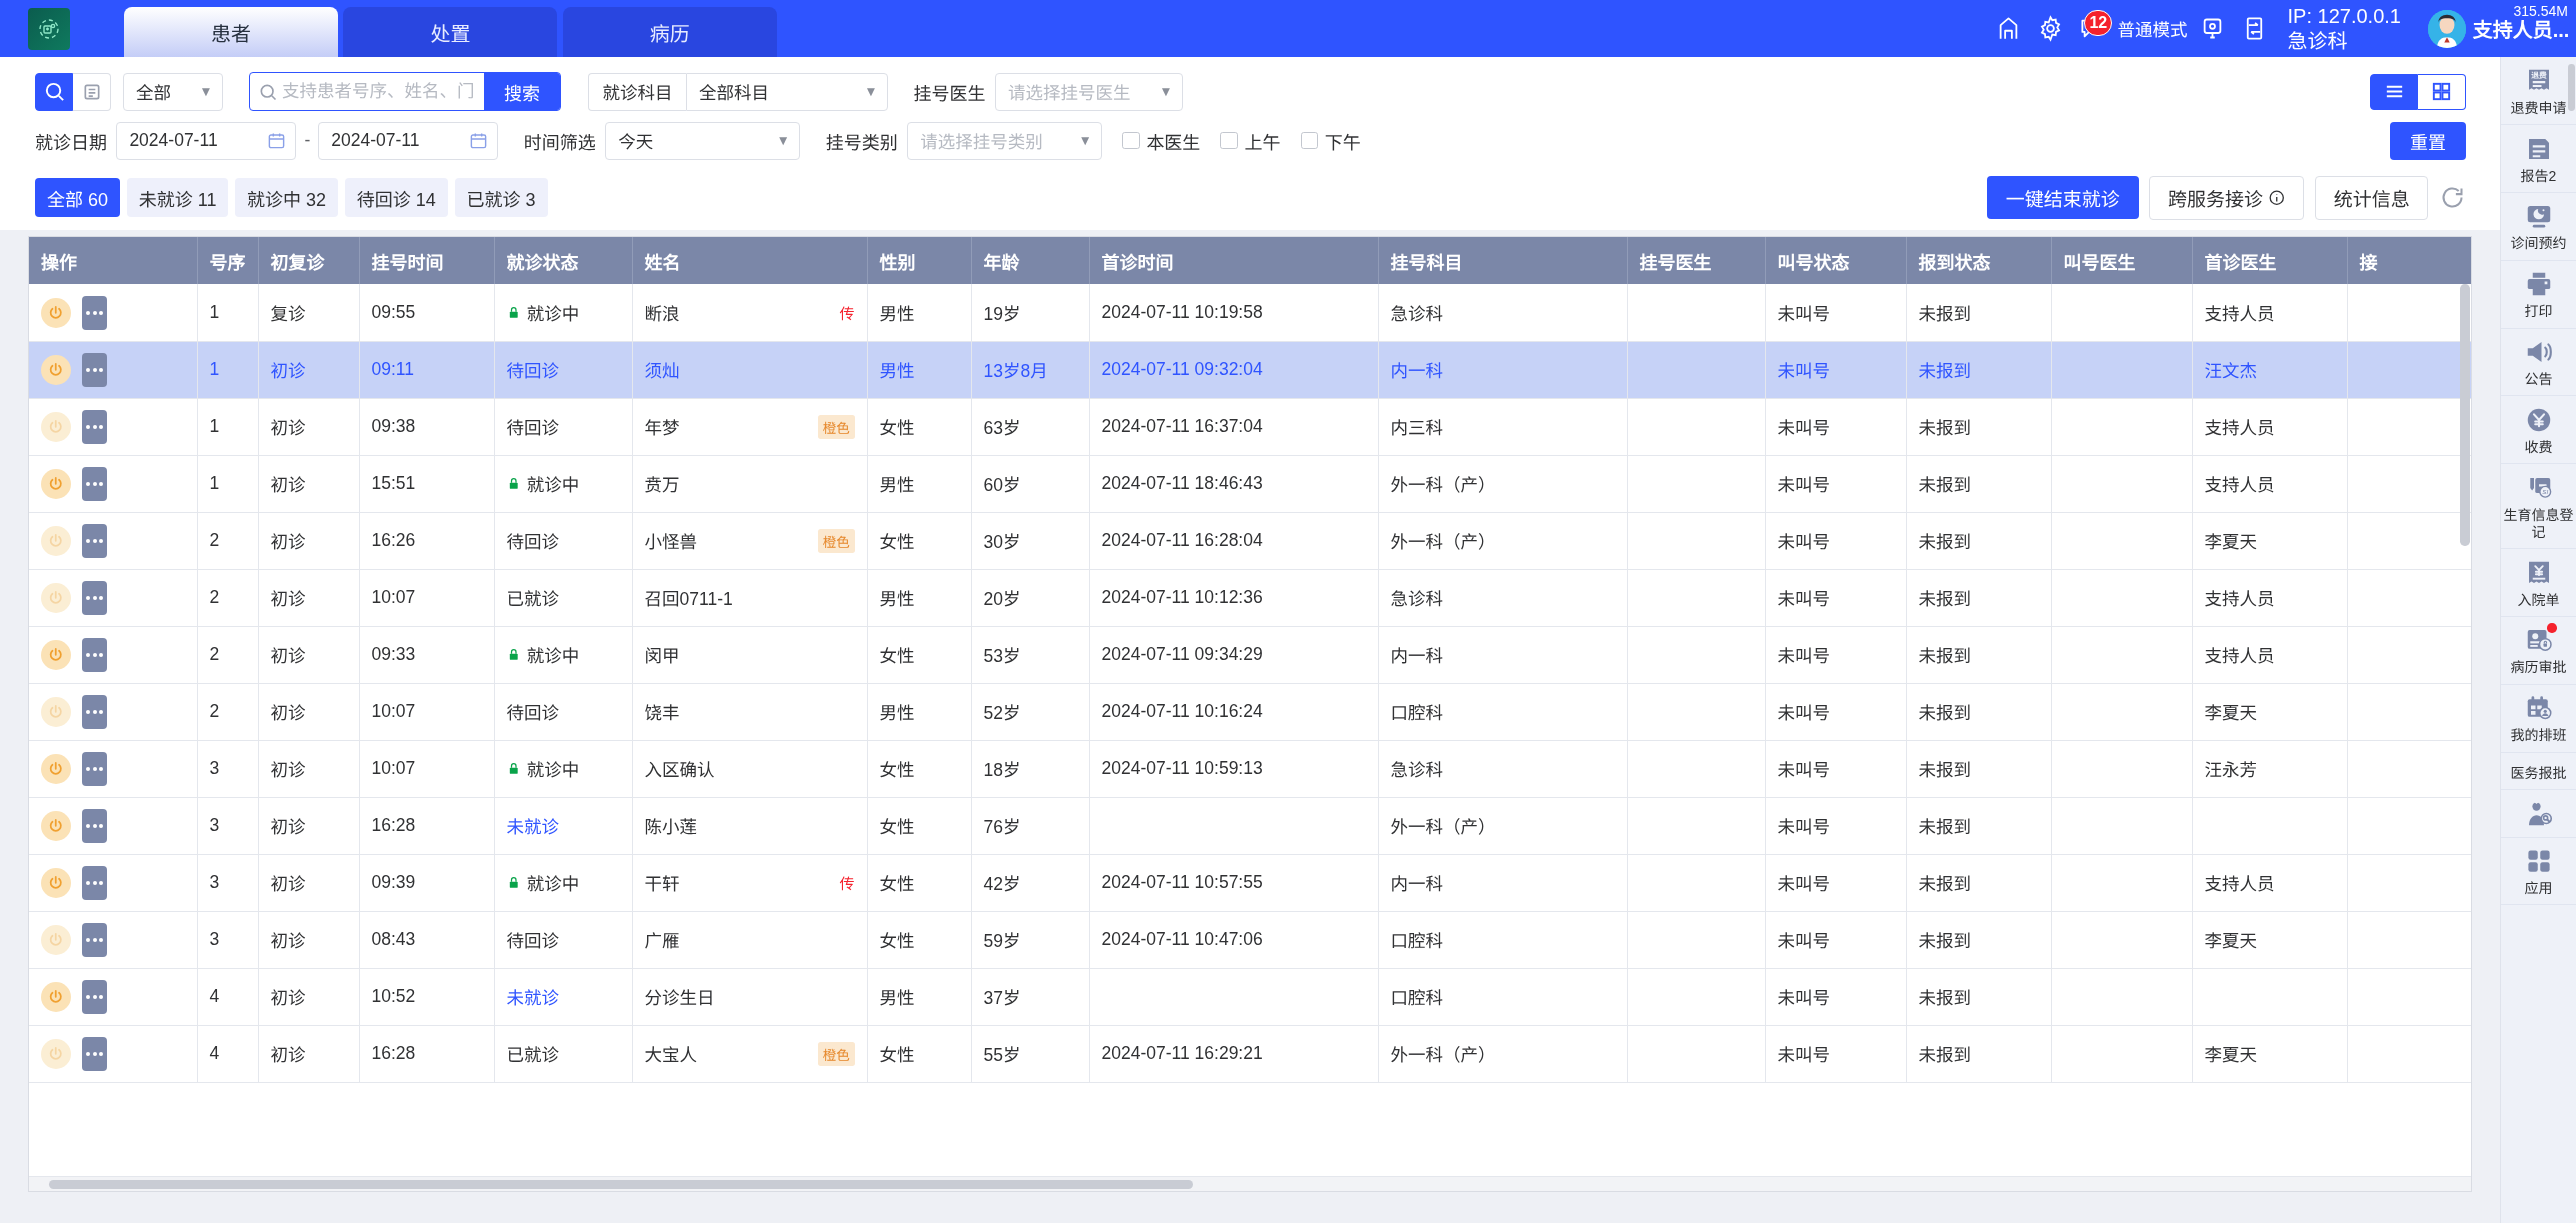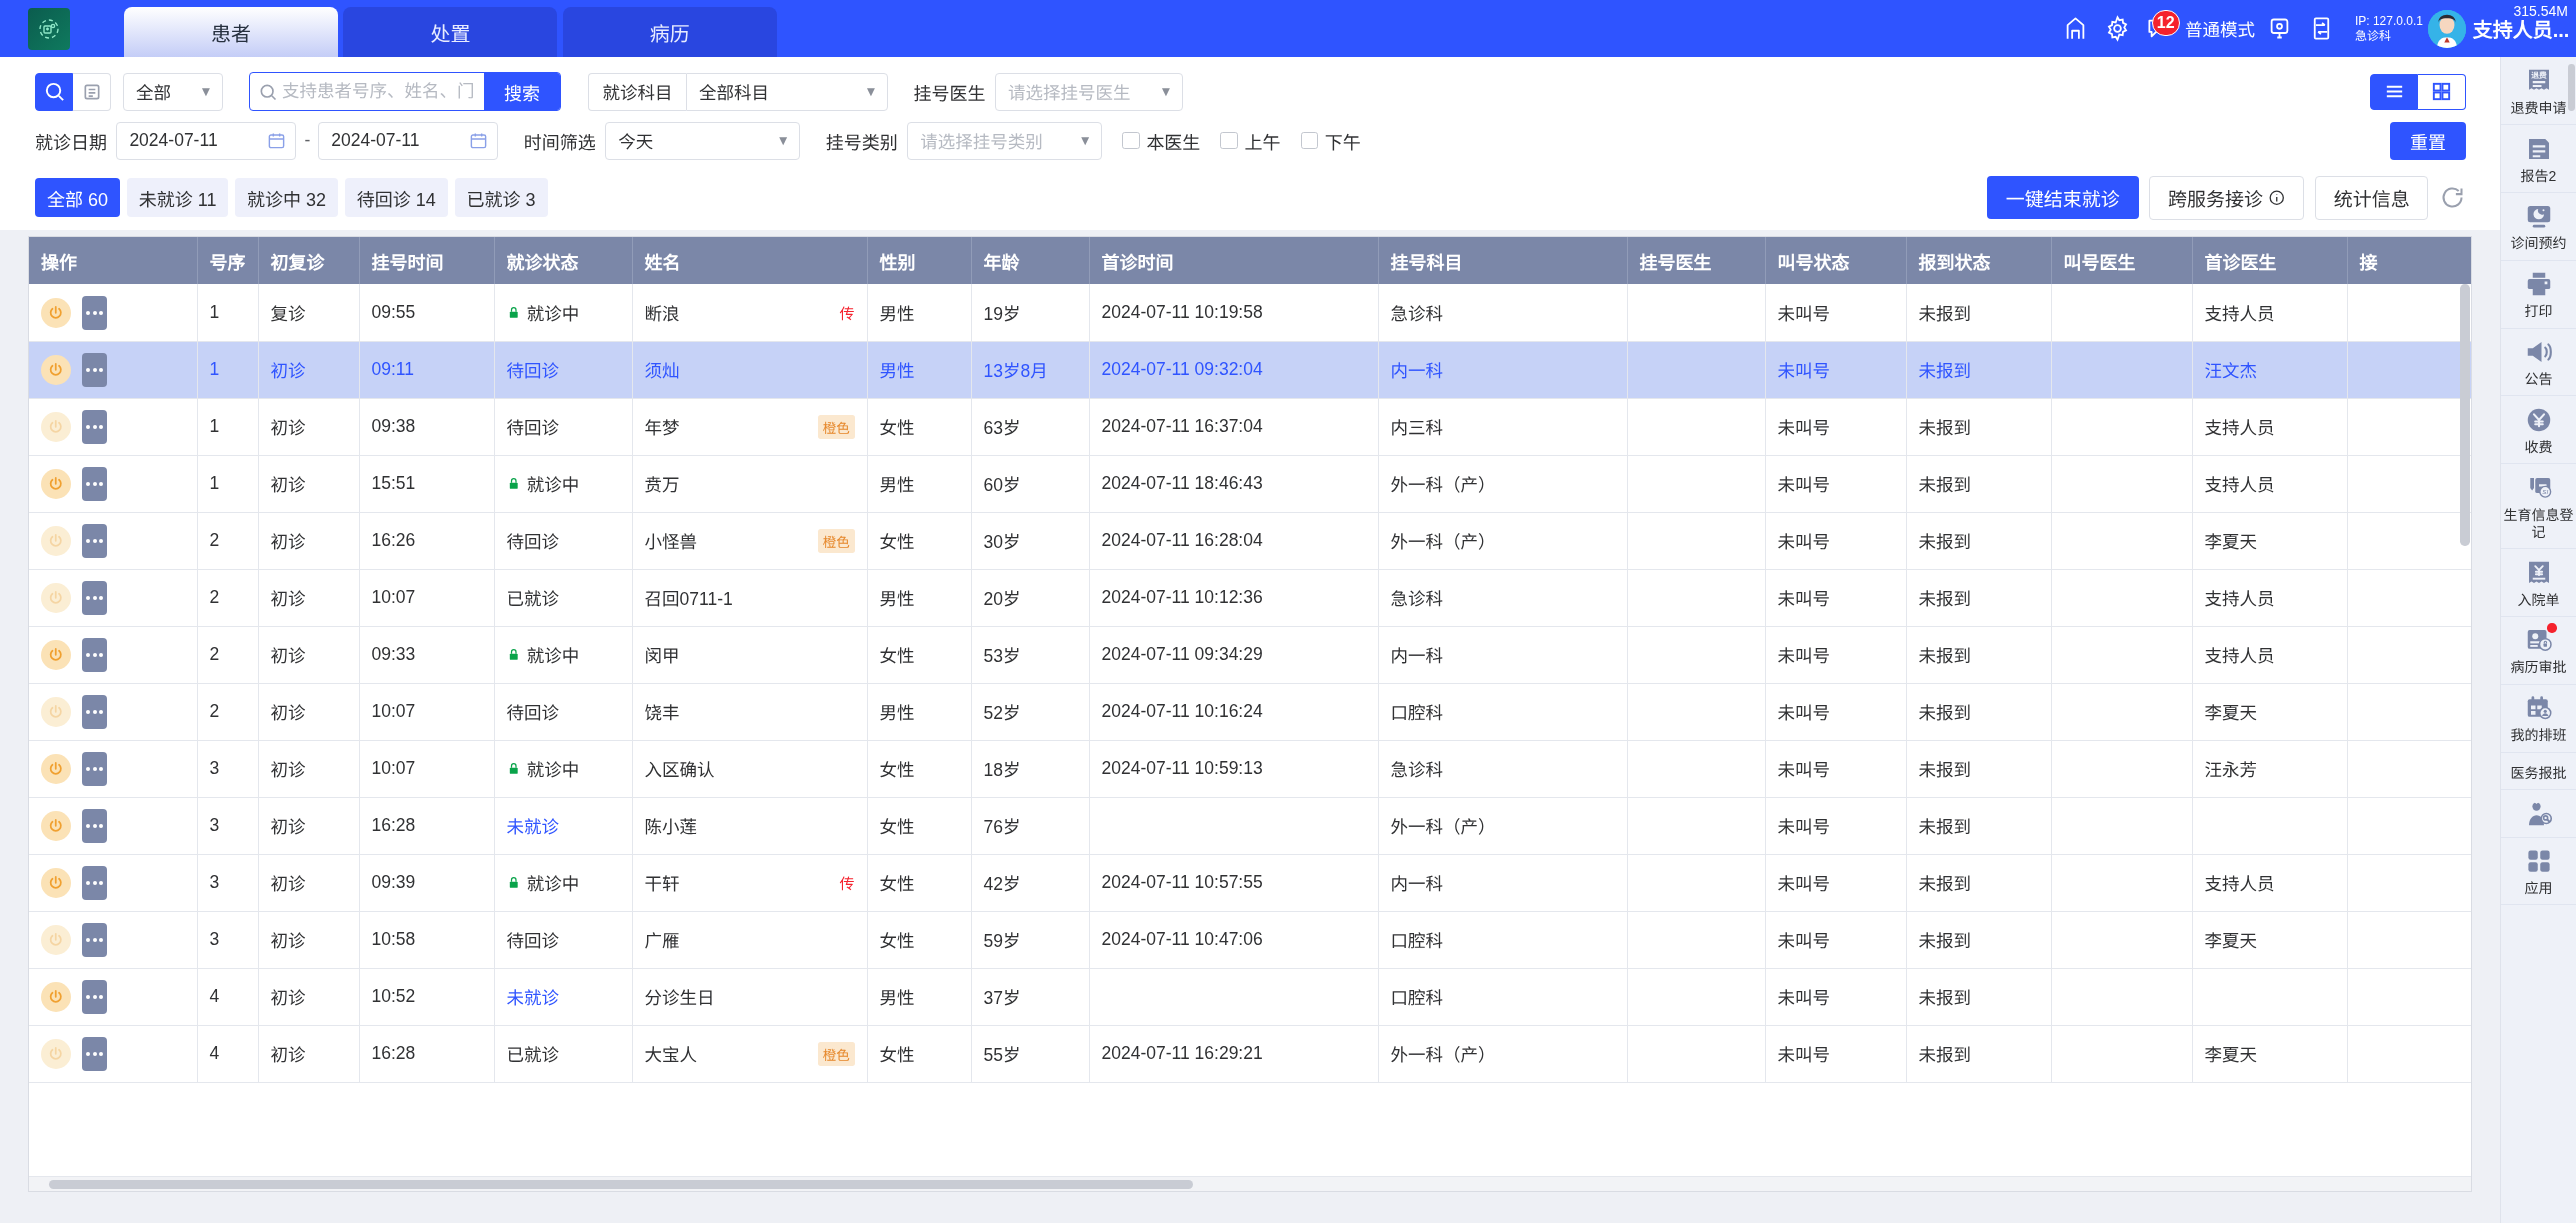--- a/index.html
+++ b/index.html
@@ -45,21 +45,21 @@
   .hicon svg { width: 27px; height: 27px; }
   .msg-badge {
     position: absolute; top: 2.7px; right: 1.3px;
     background: #f5222d; color: #fff; border-radius: 672px;
     min-width: 25.6px; height: 25.6px; padding: 0 4px;
     font-size: 16px; font-weight: bold;
     display: flex; align-items: center; justify-content: center;
     border: 1.3px solid #fff;
   }
   .mode-label { font-size: 17.5px; margin: 0 4px; white-space: nowrap; }
-  .ip-block { font-size: 12px; line-height: 1.25; margin: 0 1px 0 12px; white-space: nowrap;}
+  .ip-block { font-size: 20px; line-height: 1.25; margin: 0 23px 0 12px; white-space: nowrap;}
   .avatar {
     width: 38px; height: 38px; border-radius: 50%; overflow: hidden;
     background: #35b3e8; margin-left: 4px; flex: 0 0 38px; position: relative;
   }
   .avatar svg { width: 38px; height: 38px; display:block; }
   .user-name { font-size: 20px; font-weight: bold; margin-left: 6.7px; white-space: nowrap; }
   .mem-badge {
     position: absolute; right: 8px; top: 2.7px; font-size: 14px; color: #ffffff;
   }
 
@@ -962,21 +962,21 @@
                     </span>
                     <span class="dots">
                       <i></i>
                       <i></i>
                       <i></i>
                     </span>
                   </div>
                 </td>
                 <td>3</td>
                 <td>初诊</td>
-                <td>10:58</td>
+                <td>08:43</td>
                 <td><span>待回诊</span></td>
                 <td>
                   <span class="name-cell">
                     <span>广雁</span>
                   </span>
                 </td>
                 <td>女性</td>
                 <td>59岁</td>
                 <td>2024-07-11 10:47:06</td>
                 <td>口腔科</td>

